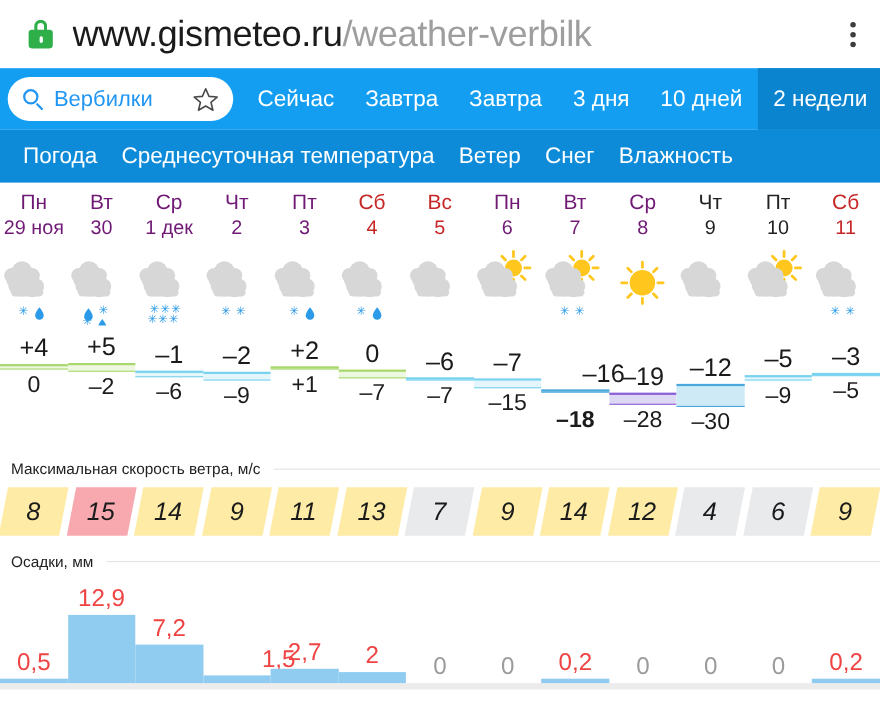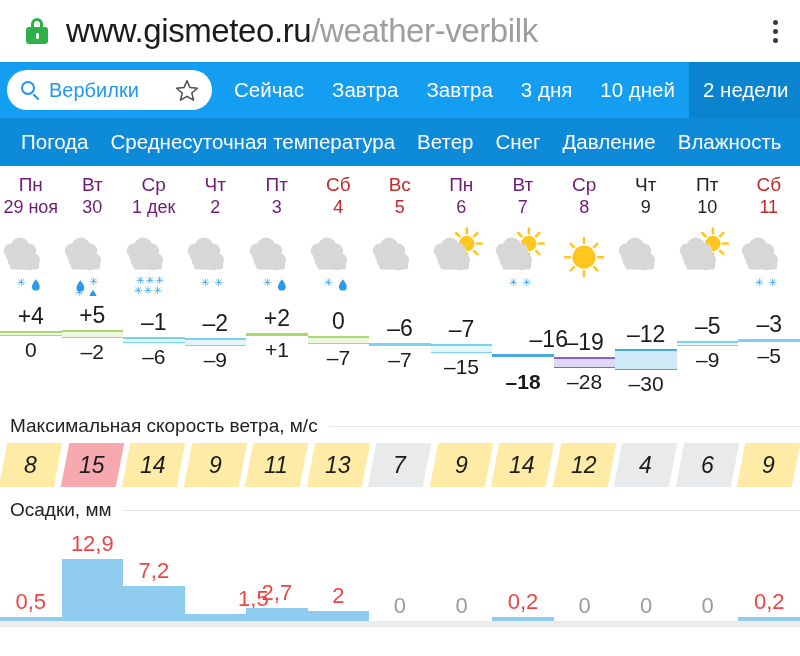--- a/index.html
+++ b/index.html
@@ -55,21 +55,21 @@
   .iconwrap{height:82px;display:flex;align-items:flex-start;justify-content:center;padding-top:4px;box-sizing:border-box;}
 
   
   .temprow{position:relative;height:105px;width:800px;}
   .tmax{position:absolute;font-size:23px;color:#1b1b1b;text-align:center;white-space:nowrap;}
   .tmin{position:absolute;font-size:21px;color:#1b1b1b;text-align:center;white-space:nowrap;}
   .tband{position:absolute;box-sizing:border-box;}
 
   
   .sechead{display:flex;align-items:center;height:34px;padding-left:10px;}
-  .sechead .lbl{font-size:19px;color:#222;white-space:nowrap;}
+  .sechead .lbl{font-size:14px;color:#222;white-space:nowrap;}
   .sechead .ln{flex:1 1 auto;height:1px;background:#e3e3e3;margin-left:12px;margin-right:0;}
 
   
   .windrow{position:relative;height:50px;width:800px;}
   .wcell{position:absolute;top:0;height:44px;display:flex;align-items:center;justify-content:center;
          transform:skewX(-11deg);}
   .wcell span{transform:skewX(11deg);font-style:italic;font-size:23px;color:#1b1b1b;}
 
   
   .preciprow{position:relative;height:100px;width:800px;overflow:hidden;}
@@ -131,21 +131,20 @@
           <span>2 недели</span>
         </div>
       </div>
   </div>
 
   <div class="subnav" id="subnav">
       <div class="it">Погода</div>
       <div class="it">Среднесуточная температура</div>
       <div class="it">Ветер</div>
       <div class="it">Снег</div>
-      <div class="it">Давление</div>
       <div class="it">Влажность</div>
     </div>
 
   <div class="grid">
     <div class="row daterow" id="daterow">
         <div class="col">
           <div class="dname blue">Пн</div>
           <div class="dnum blue">29 ноя</div>
         </div>
         <div class="col">

